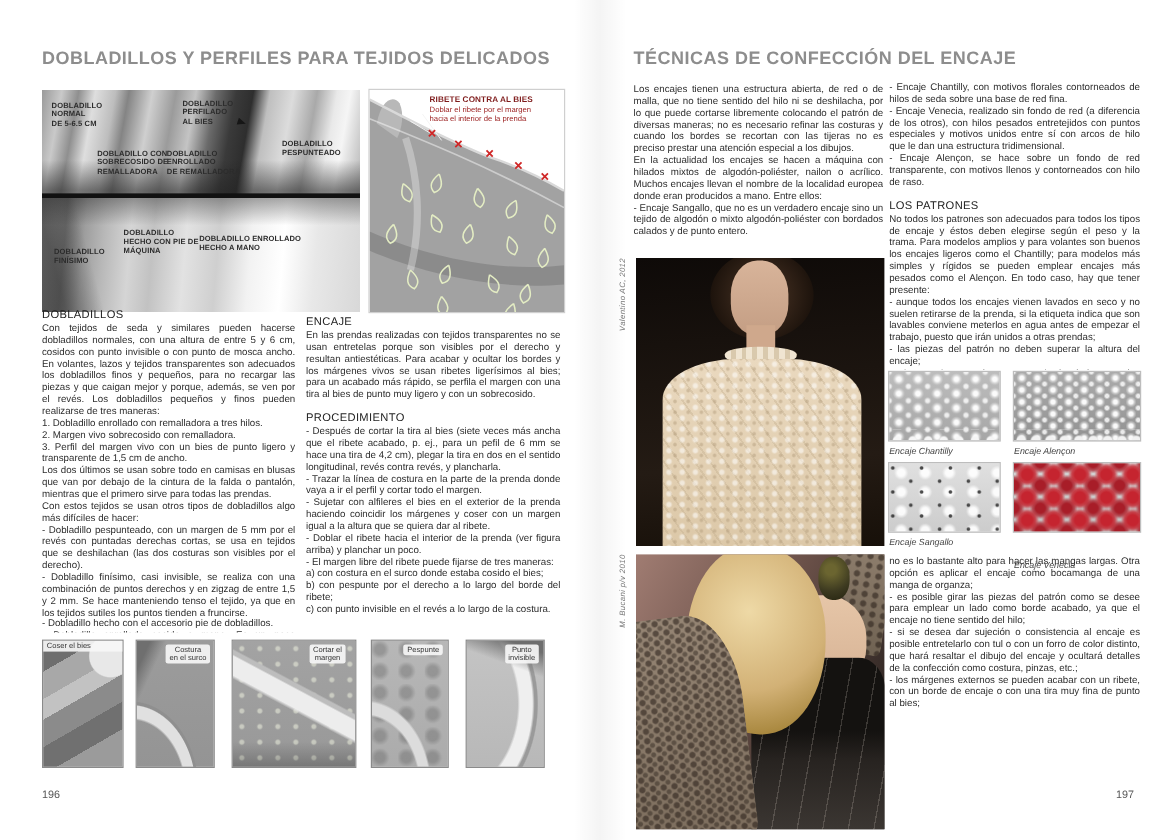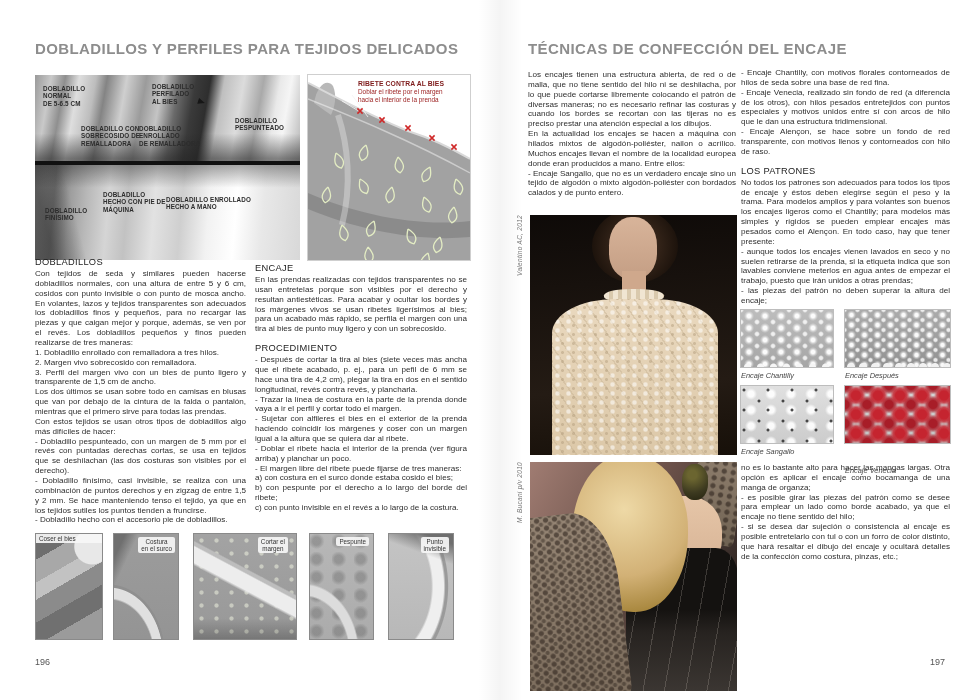--- a/index.html
+++ b/index.html
@@ -274,26 +274,27 @@
     <h3 class="sub mt">LOS PATRONES</h3>
     <p class="bp">No todos los patrones son adecuados para todos los tipos de encaje y éstos deben elegirse según el peso y la trama. Para modelos amplios y para volantes son buenos los encajes ligeros como el Chantilly; para modelos más simples y rígidos se pueden emplear encajes más pesados como el Alençon. En todo caso, hay que tener presente:</p>
     <p class="bp">- aunque todos los encajes vienen lavados en seco y no suelen retirarse de la prenda, si la etiqueta indica que son lavables conviene meterlos en agua antes de empezar el trabajo, puesto que irán unidos a otras prendas;</p>
     <p class="bp">- las piezas del patrón no deben superar la altura del encaje;</p>
     <p class="bp">- si se quiere emplear un encaje bordado para las mangas será necesario elegir un patrón de manga corta si el encaje</p>
   </div>
 
   <div class="swatch lace-a" style="left:741px;top:310px;width:92px;"></div>
   <div class="swatch lace-b" style="left:845px;top:310px;width:105px;"></div>
   <div class="swcap" style="left:741px;top:371px;">Encaje Chantilly</div>
-  <div class="swcap" style="left:845px;top:371px;">Encaje Después</div>
+  <div class="swcap" style="left:845px;top:371px;">Encaje Alençon</div>
   <div class="swatch lace-c" style="left:741px;top:386px;width:92px;"></div>
   <div class="swatch lace-d" style="left:845px;top:386px;width:105px;"></div>
   <div class="swcap" style="left:741px;top:447px;">Encaje Sangallo</div>
   <div class="swcap" style="left:845px;top:466px;">Encaje Venecia</div>
 
   <div class="col" style="left:741px;top:463px;width:209px;height:182px;">
     <p class="bp">no es lo bastante alto para hacer las mangas largas. Otra opción es aplicar el encaje como bocamanga de una manga de organza;</p>
     <p class="bp">- es posible girar las piezas del patrón como se desee para emplear un lado como borde acabado, ya que el encaje no tiene sentido del hilo;</p>
     <p class="bp">- si se desea dar sujeción o consistencia al encaje es posible entretelarlo con tul o con un forro de color distinto, que hará resaltar el dibujo del encaje y ocultará detalles de la confección como costura, pinzas, etc.;</p>
+    <p class="bp">- los márgenes externos se pueden acabar con un ribete, con un borde de encaje o con una tira muy fina de punto al bies;</p>
   </div>
 
   <div class="pagenum" style="left:930px;top:657px;">197</div>
 </div>
 
 </body></html>

